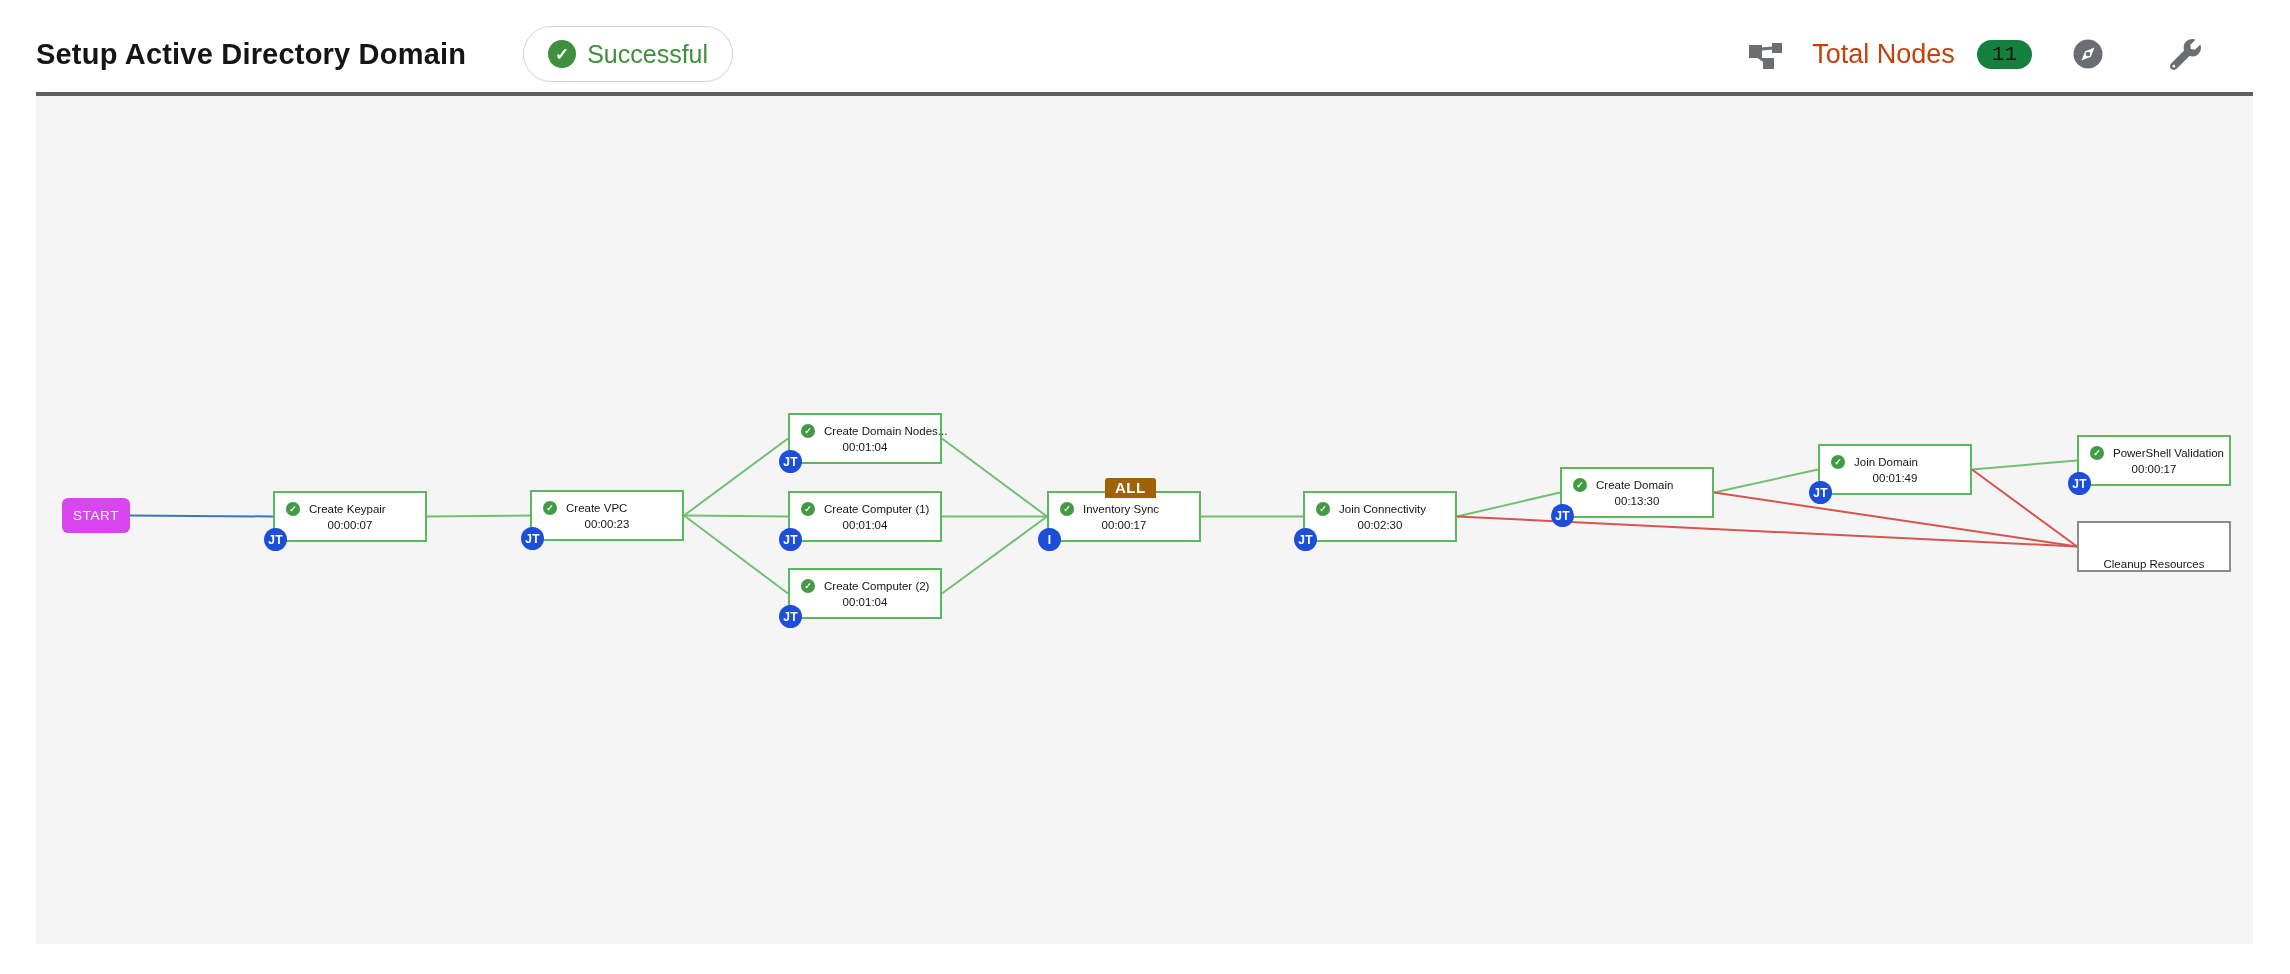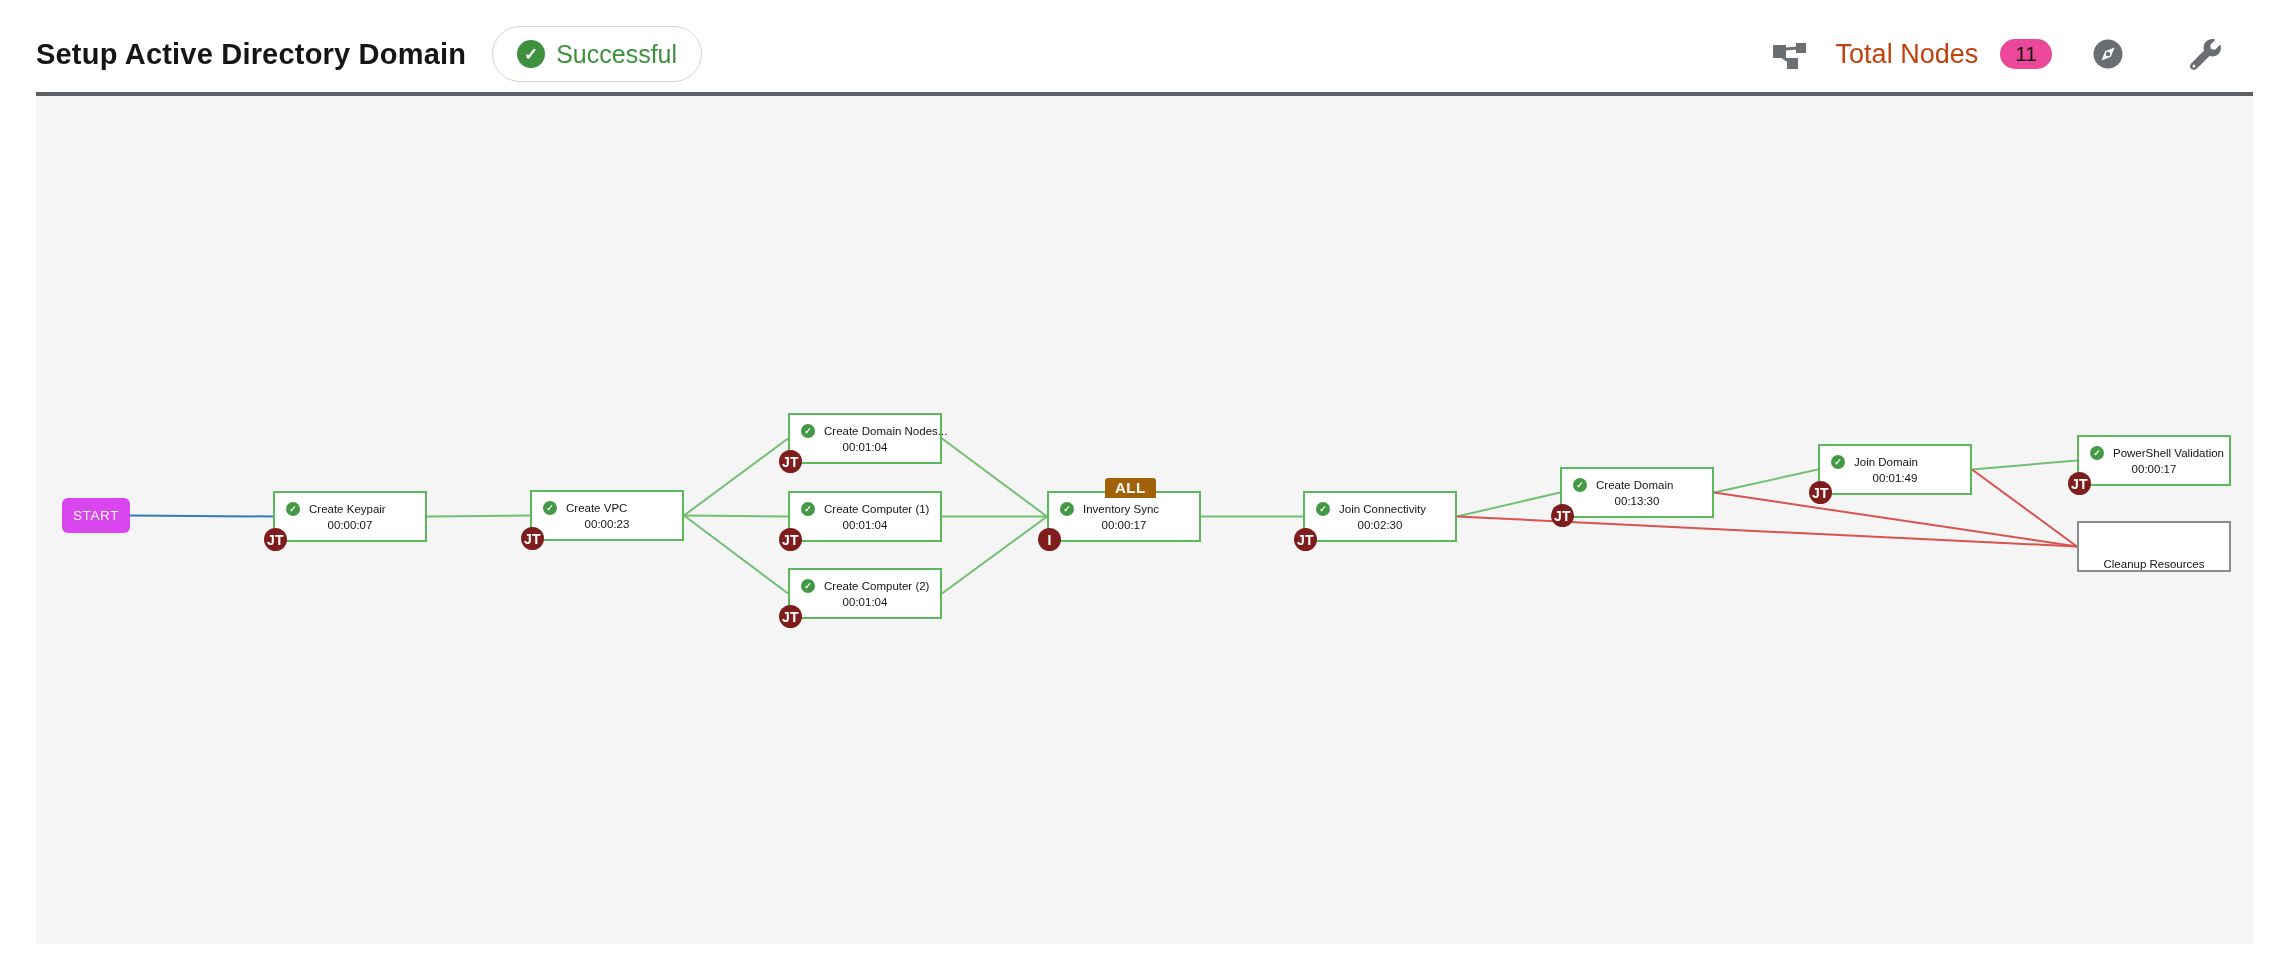--- a/index.html
+++ b/index.html
@@ -8,21 +8,21 @@
     background: #ffffff;
     font-family: "Liberation Sans", sans-serif;
     overflow: hidden;
     position: relative;
   }
 
   
   .header {
     position: absolute; top: 0; left: 0; right: 0; height: 108px;
     display: flex; align-items: center;
-    padding-left: 36px; padding-right: 69px;
+    padding-left: 36px; padding-right: 89px; gap: 31px;
   }
   .page-title {
     font-size: 29px; font-weight: 700; color: #151515; letter-spacing: 0.2px;
   }
   .status-pill {
     margin-left: 26px;
     display: inline-flex; align-items: center; gap: 11px;
     height: 56px; padding: 0 24px;
     border: 1px solid #d2d2d2; border-radius: 28px;
     background: #ffffff;
@@ -35,22 +35,22 @@
   }
   .status-text { font-size: 25px; color: #3E8F3E; }
 
   .header-right {
     margin-left: auto;
     display: flex; align-items: center;
   }
   .total-nodes-label { font-size: 27px; color: #c2410c; margin-left: 28px; }
   .count-badge {
     margin-left: 22px;
-    background: #ec4899; border-radius: 16px;
-    padding: 3px 15px; font-size: 21px; color: #151515;
+    background: #15803d; border-radius: 16px;
+    padding: 3px 15px; font-size: 21px; color: #151515; font-family: Liberation Mono, monospace;
   }
   .hdr-icon { display: inline-flex; align-items: center; }
   .compass-wrap { margin-left: 40px; }
   .wrench-wrap { margin-left: 66px; }
 
   
   .canvas {
     position: absolute; top: 92px; left: 36px; width: 2217px; height: 852px;
     background: #f5f5f5;
     border-top: 4px solid #5c5f63;
@@ -77,23 +77,23 @@
     display: inline-flex; align-items: center; justify-content: center;
     font-size: 9px; font-weight: 700;
   }
   .wf-label { font-size: 11.5px; color: #151515; white-space: nowrap; }
   .wf-elapsed { font-size: 11.5px; color: #151515; text-align: center; }
   .wf-label-center { font-size: 11.5px; color: #151515; text-align: center; }
 
   .type-badge {
     position: absolute; left: -11px; bottom: -11px;
     width: 23px; height: 23px; border-radius: 50%;
-    background: #7f1d1d; color: #fff;
+    background: #1d4ed8; color: #fff;
     display: flex; align-items: center; justify-content: center;
-    font-size: 14px; font-weight: 700; letter-spacing: 0.3px;
+    font-size: 12px; font-weight: 700; letter-spacing: 0.3px;
   }
   .all-badge {
     position: absolute; top: -15px; left: 56px;
     background: #a16207; color: #fff;
     font-size: 15px; font-weight: 700; letter-spacing: 0.5px;
     padding: 1px 10px 2px 10px;
     border-radius: 3px 3px 0 0;
   }
 
   .start-node {

